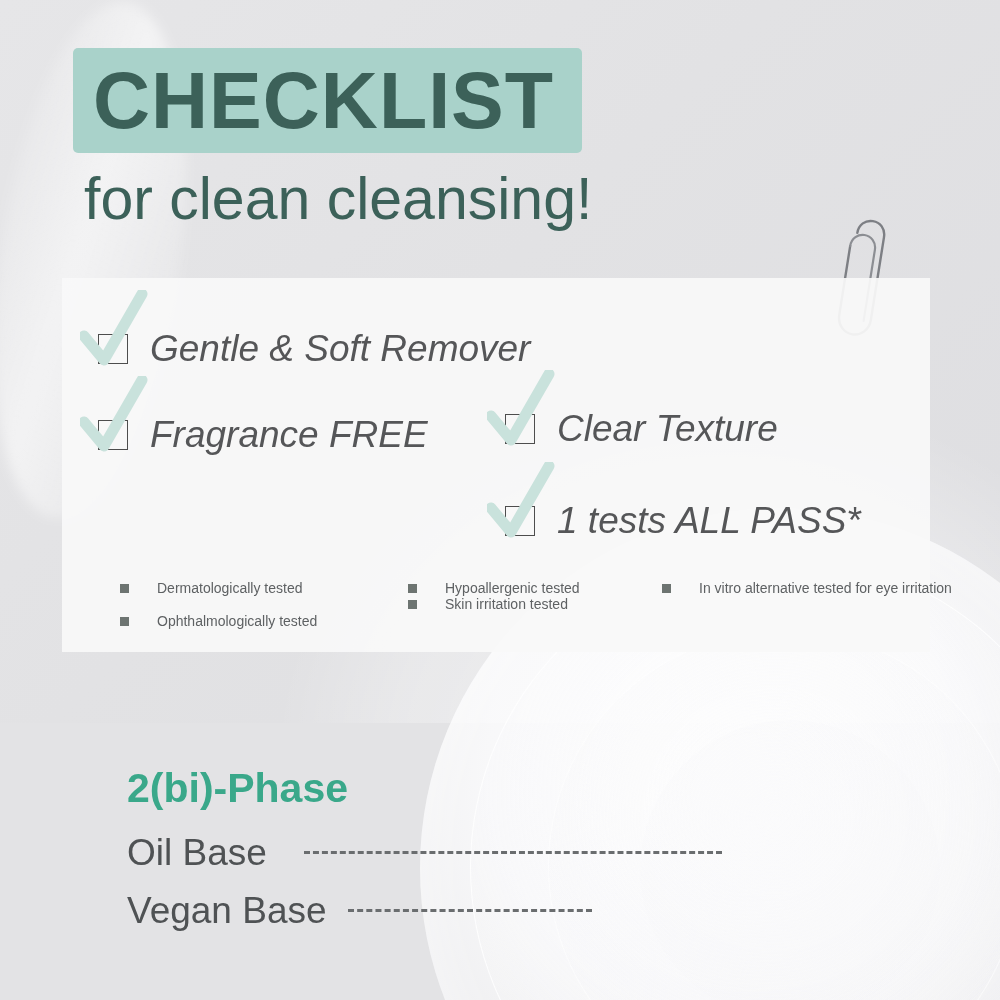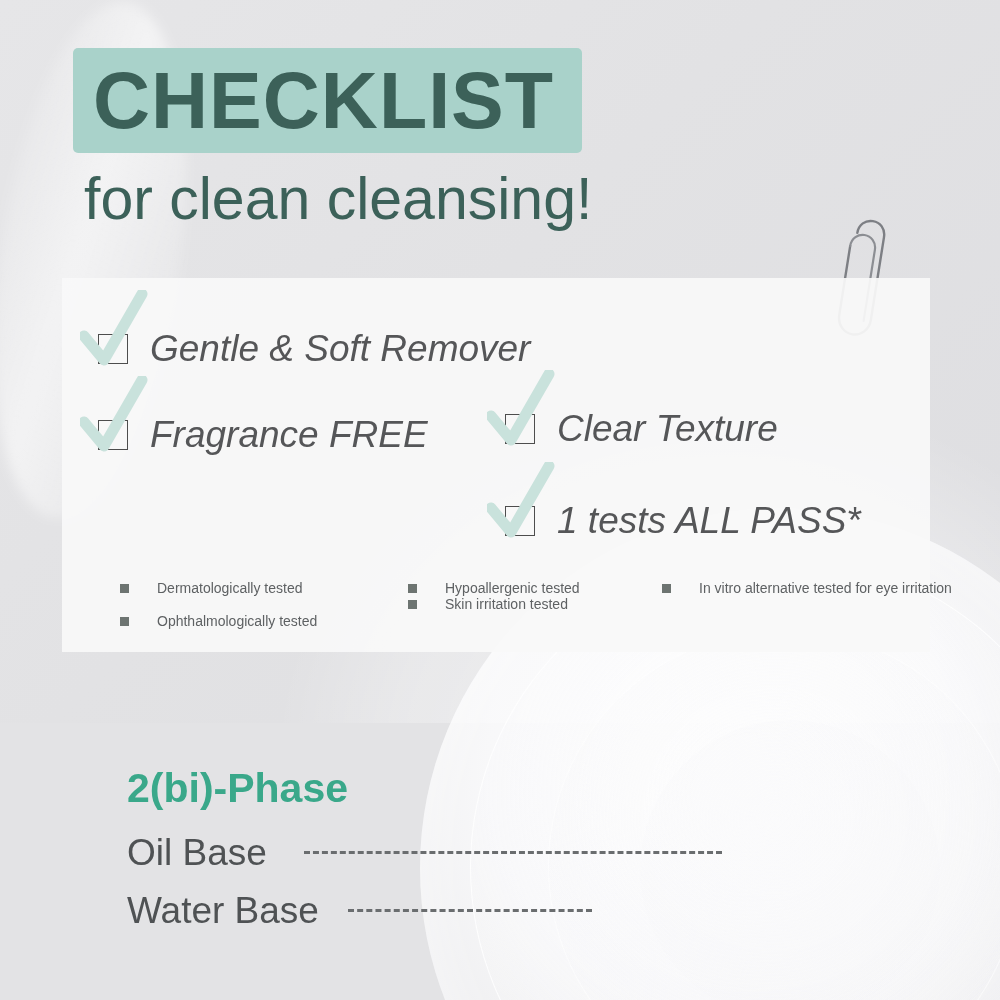--- a/index.html
+++ b/index.html
@@ -213,17 +213,17 @@
   </div>
 
   <div class="phase-title">2(bi)-Phase</div>
 
   <div class="phase-row phase-oil">
     <span class="name">Oil Base</span>
   </div>
   <div class="dash dash-oil"></div>
 
   <div class="phase-row phase-water">
-    <span class="name">Water Base</span>
+    <span class="name">Vegan Base</span>
   </div>
   <div class="dash dash-water"></div>
 
 </div>
 
 </body></html>

